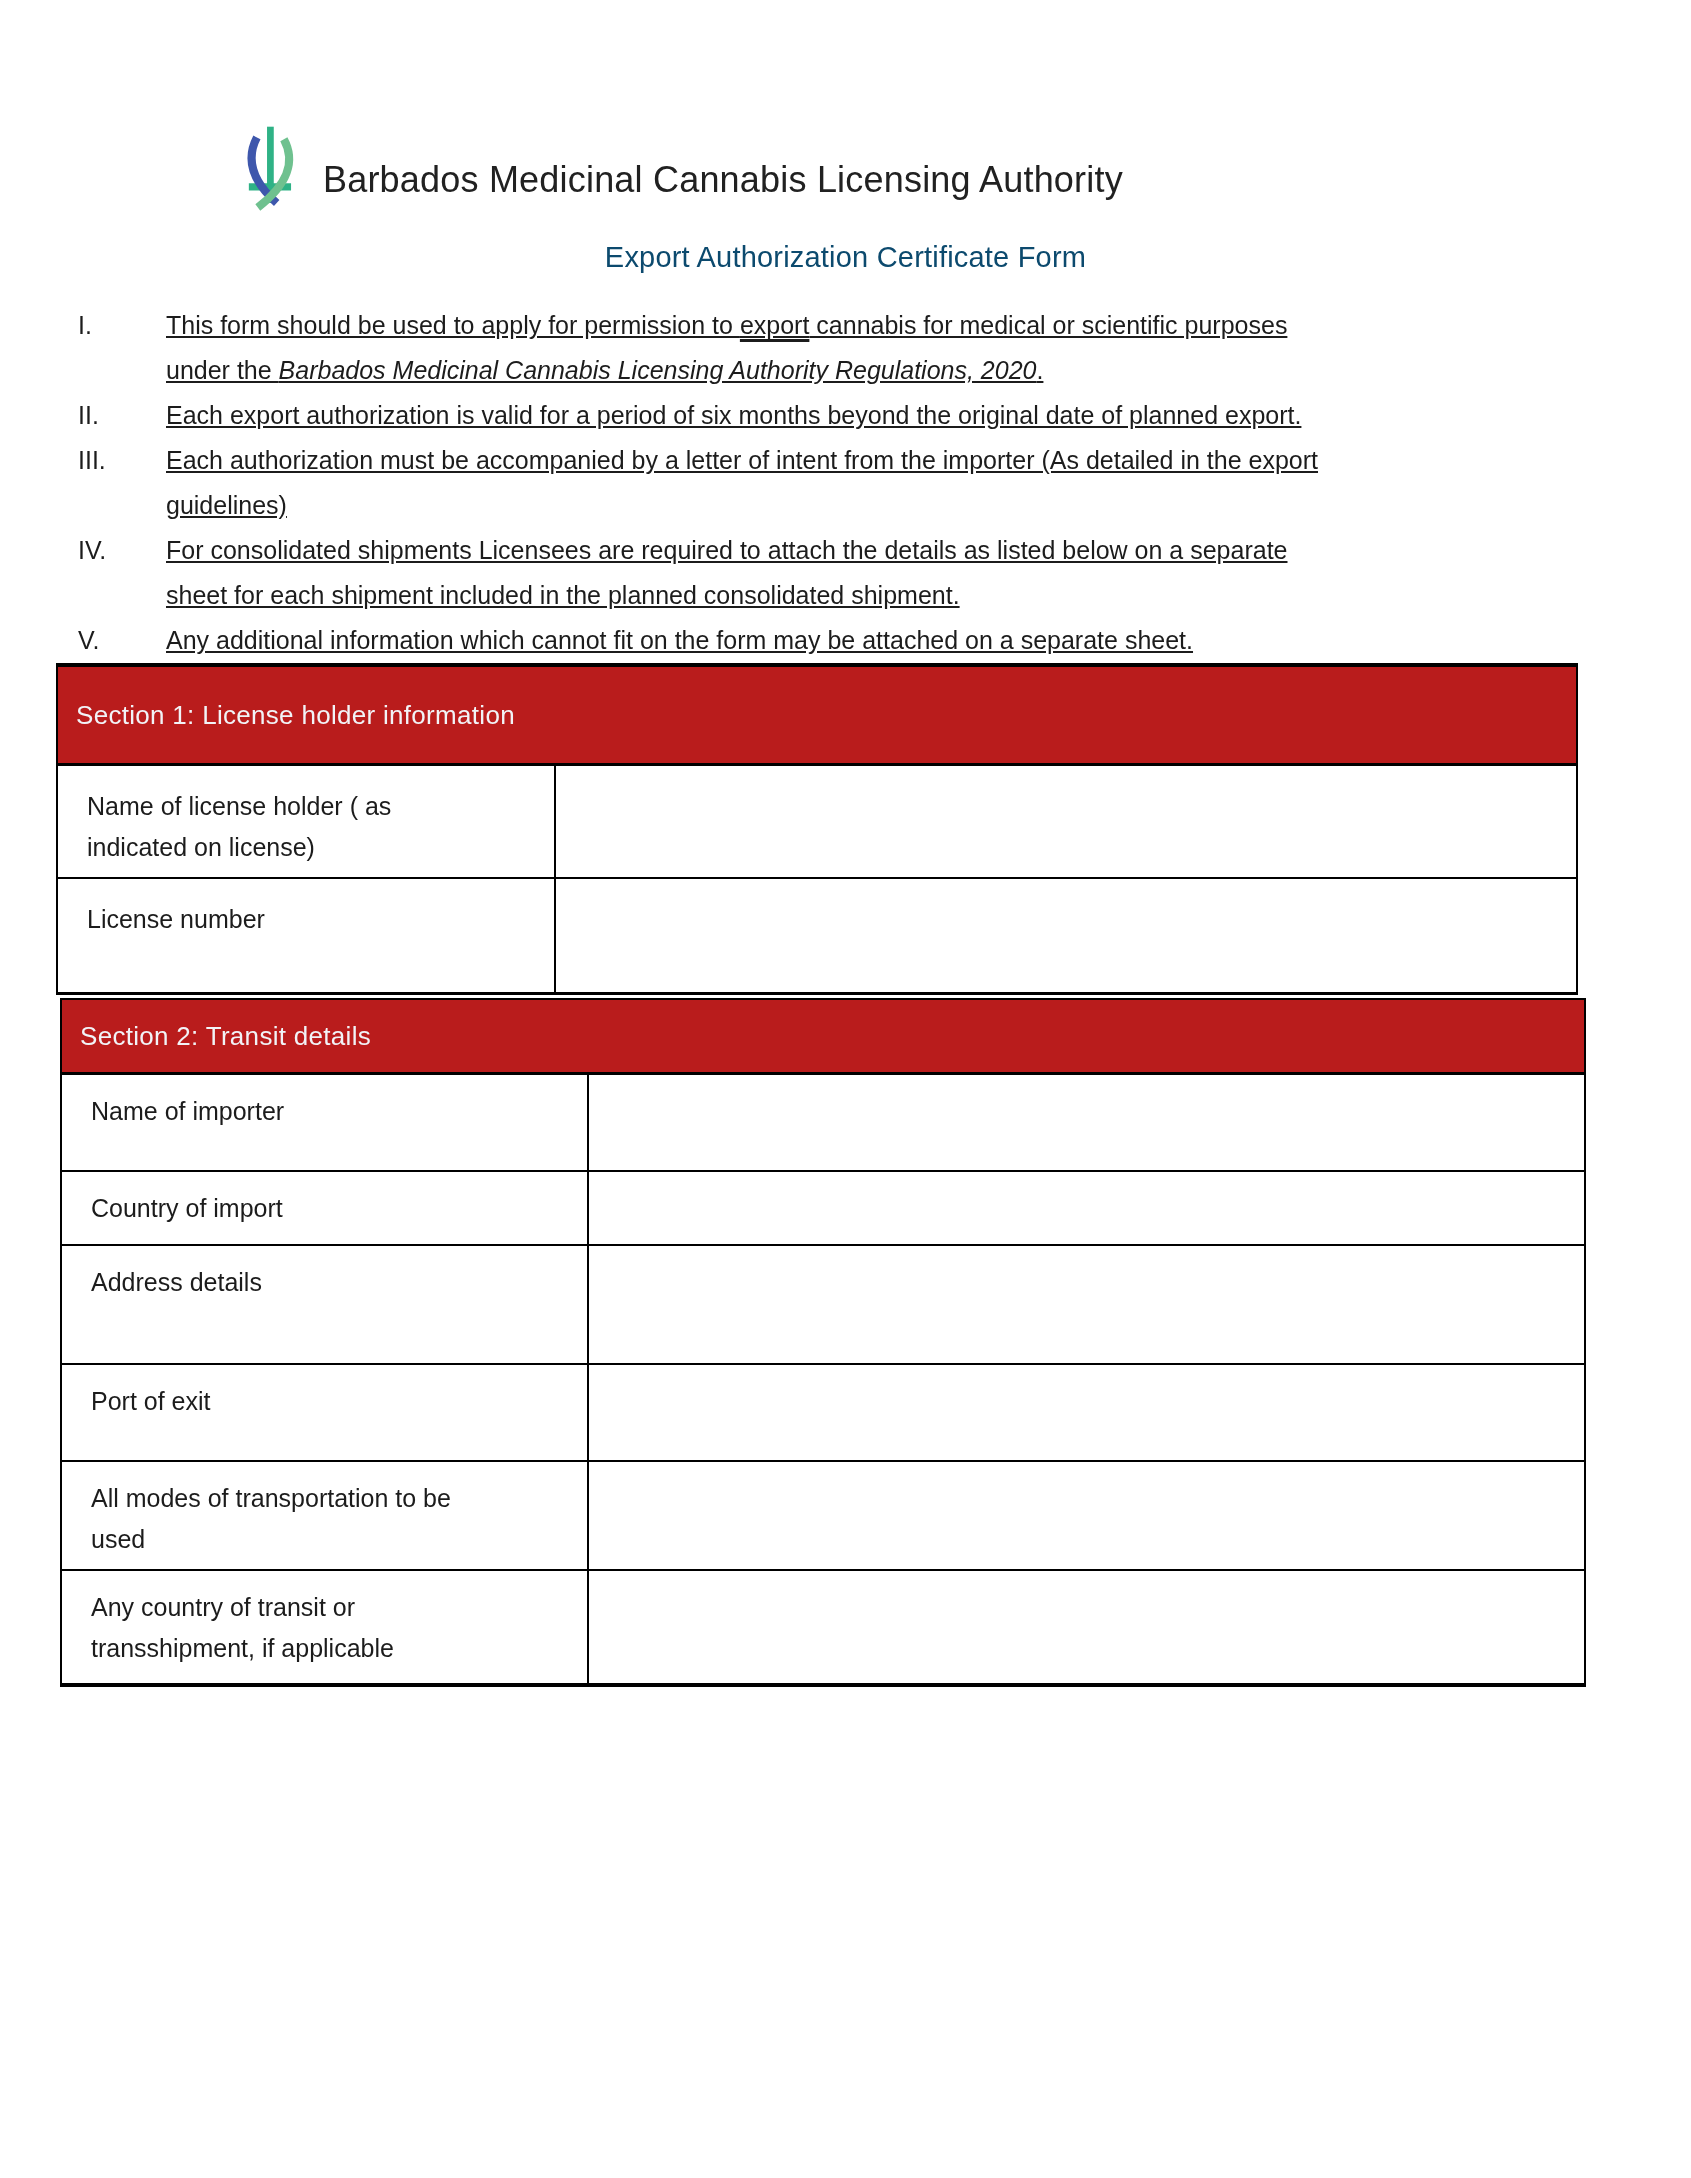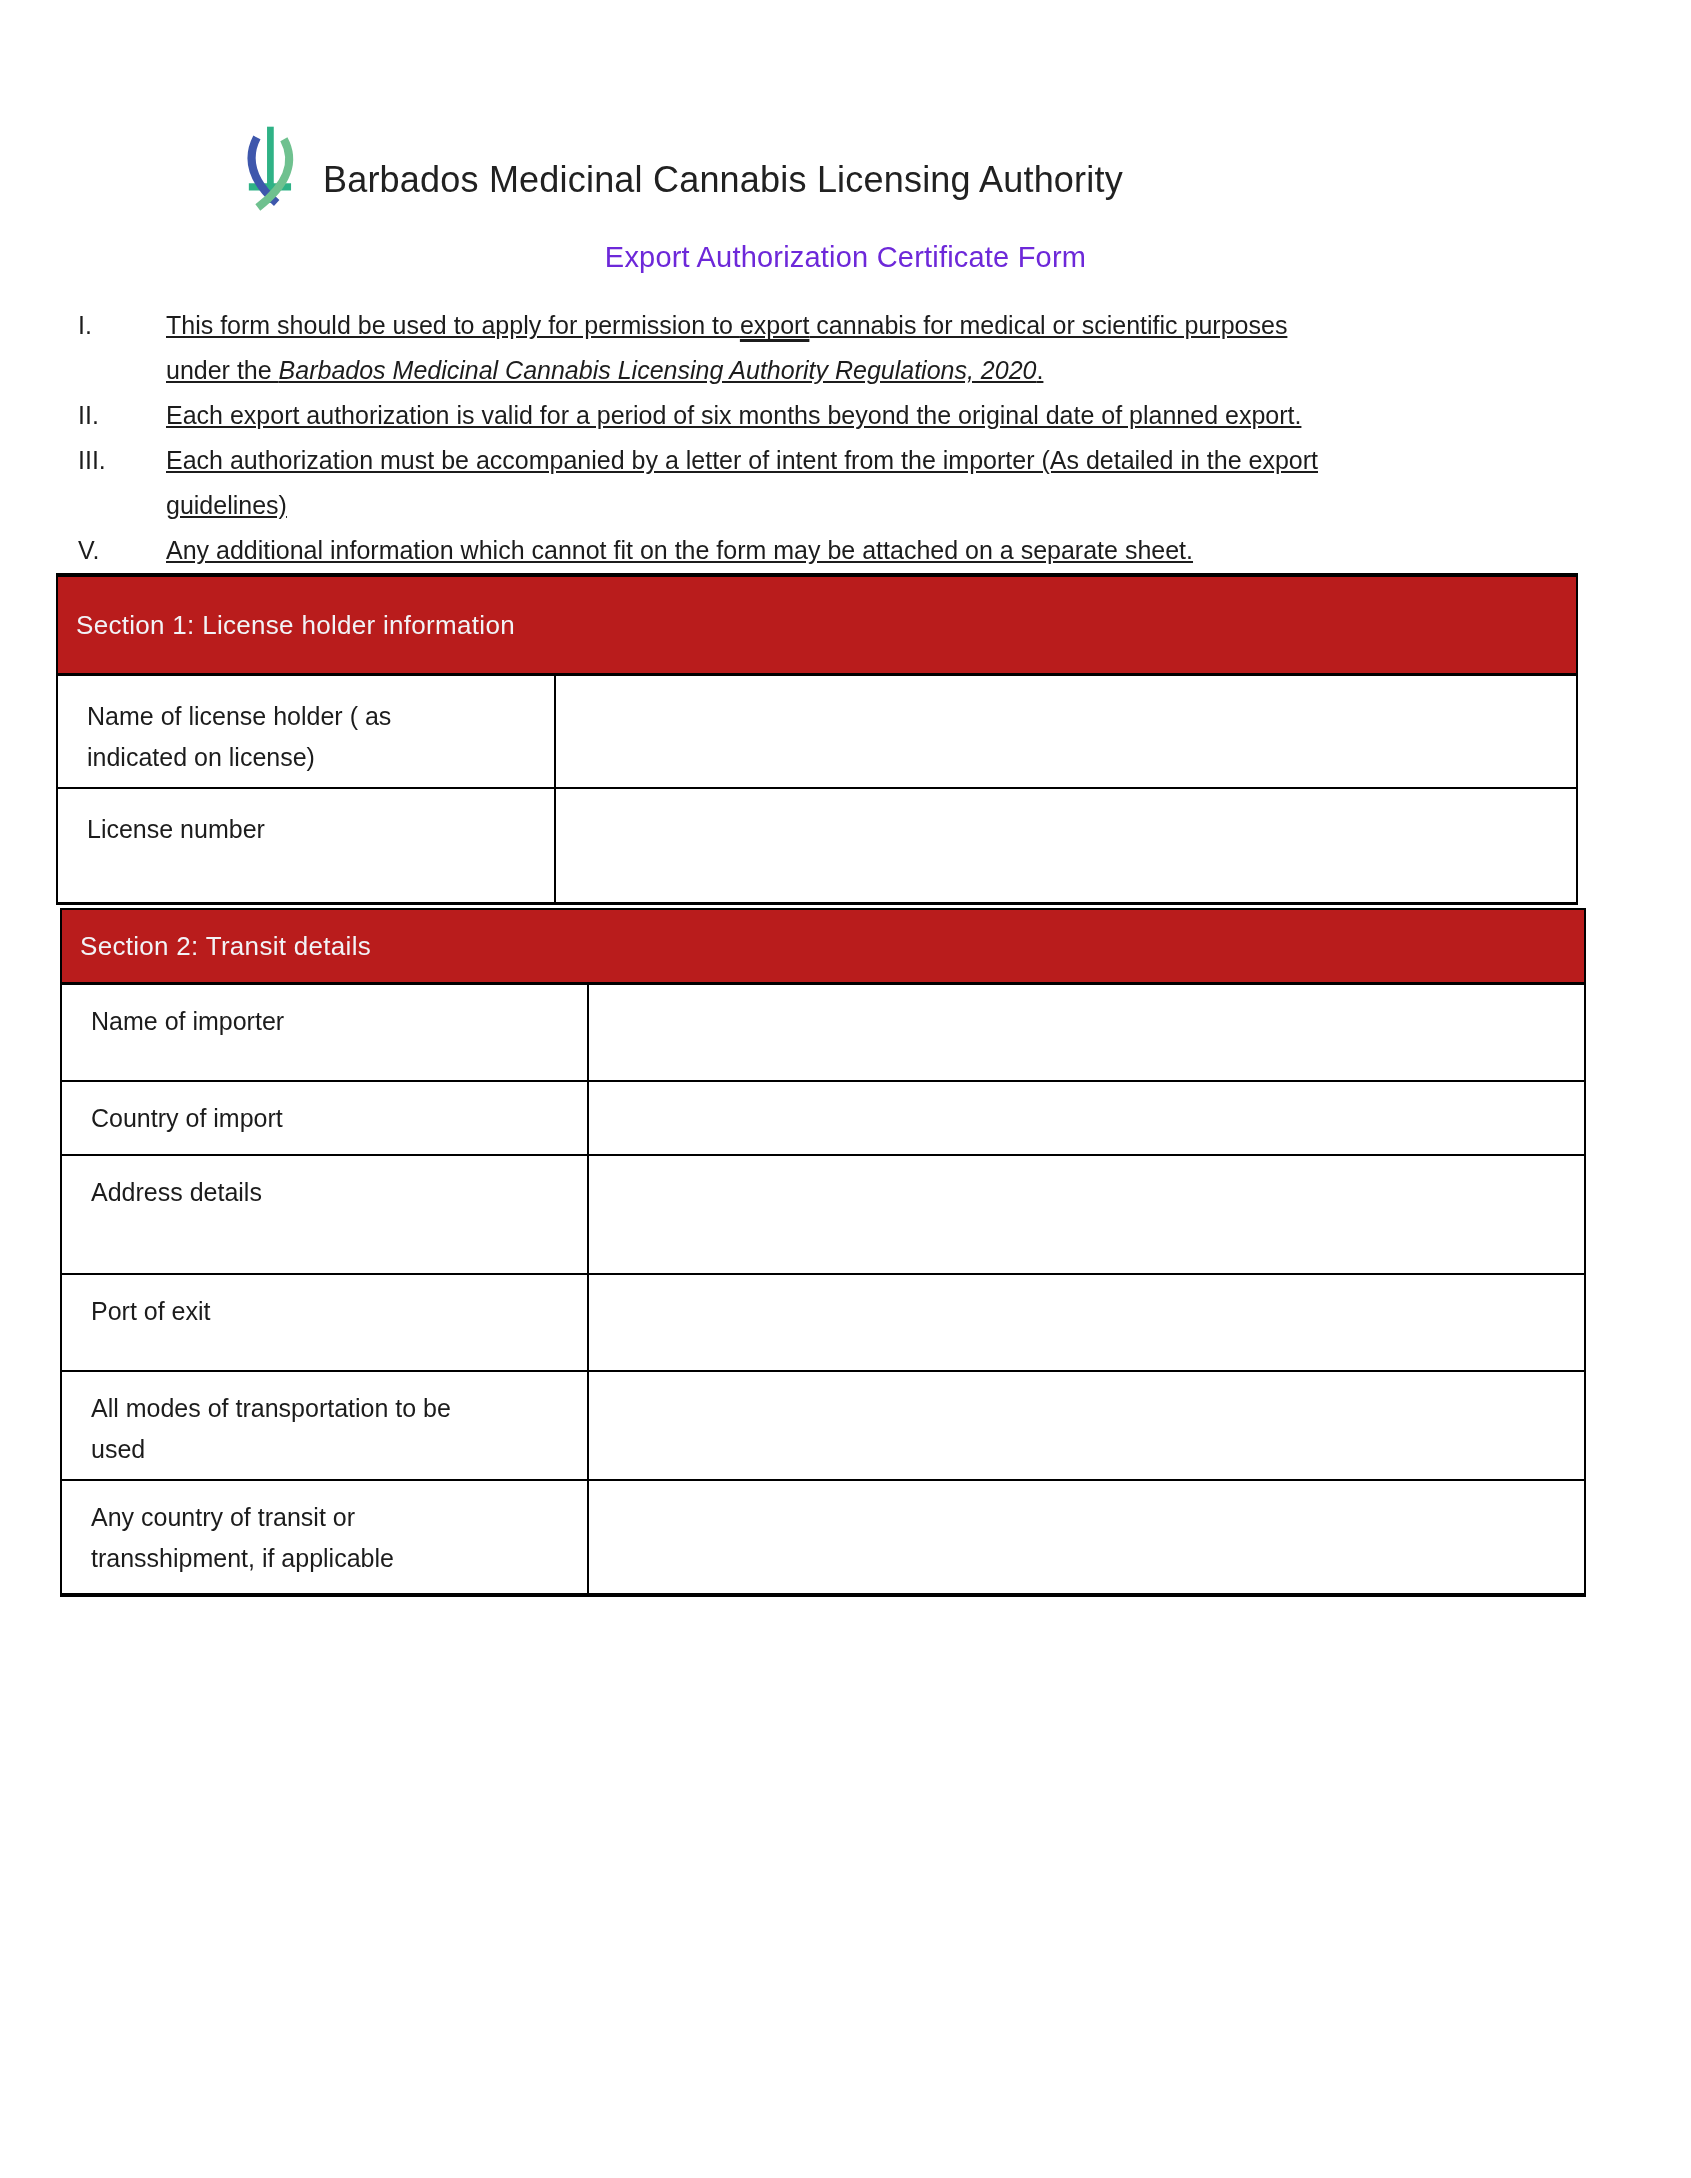--- a/index.html
+++ b/index.html
@@ -14,21 +14,21 @@
 
   
   .masthead { margin:124px 0 0 236px; display:flex; align-items:flex-start; }
   .logo { width:67px; height:88px; flex:0 0 auto; }
   .org-name {
     font-size:36px; font-weight:400; color:#212121;
     margin:36px 0 0 20px; line-height:1.1; letter-spacing:0.2px;
     white-space:nowrap;
   }
   .form-title {
-    text-align:center; font-size:29px; font-weight:400; color:#6d28d9;
+    text-align:center; font-size:29px; font-weight:400; color:#0c4a6e;
     margin-top:29px; letter-spacing:0.2px;
   }
 
   
   .instructions { margin-top:29px; }
   .instr-item { display:flex; }
   .instr-num {
     width:88px; margin-left:78px; flex:0 0 auto;
     font-size:25px; line-height:45px; text-align:left;
   }
@@ -122,20 +122,27 @@
     </div>
 
     <div class="instr-item">
       <div class="instr-num">III.</div>
       <div class="instr-lines">
         <div class="instr-line">Each authorization must be accompanied by a letter of intent from the importer (As detailed in the export</div>
         <div class="instr-line">guidelines)</div>
       </div>
     </div>
 
+    <div class="instr-item">
+      <div class="instr-num">IV.</div>
+      <div class="instr-lines">
+        <div class="instr-line">For consolidated shipments Licensees are required to attach the details as listed below on a separate</div>
+        <div class="instr-line">sheet for each shipment included in the planned consolidated shipment.</div>
+      </div>
+    </div>
 
     <div class="instr-item">
       <div class="instr-num">V.</div>
       <div class="instr-lines">
         <div class="instr-line">Any additional information which cannot fit on the form may be attached on a separate sheet.</div>
       </div>
     </div>
 
   </div>
 

